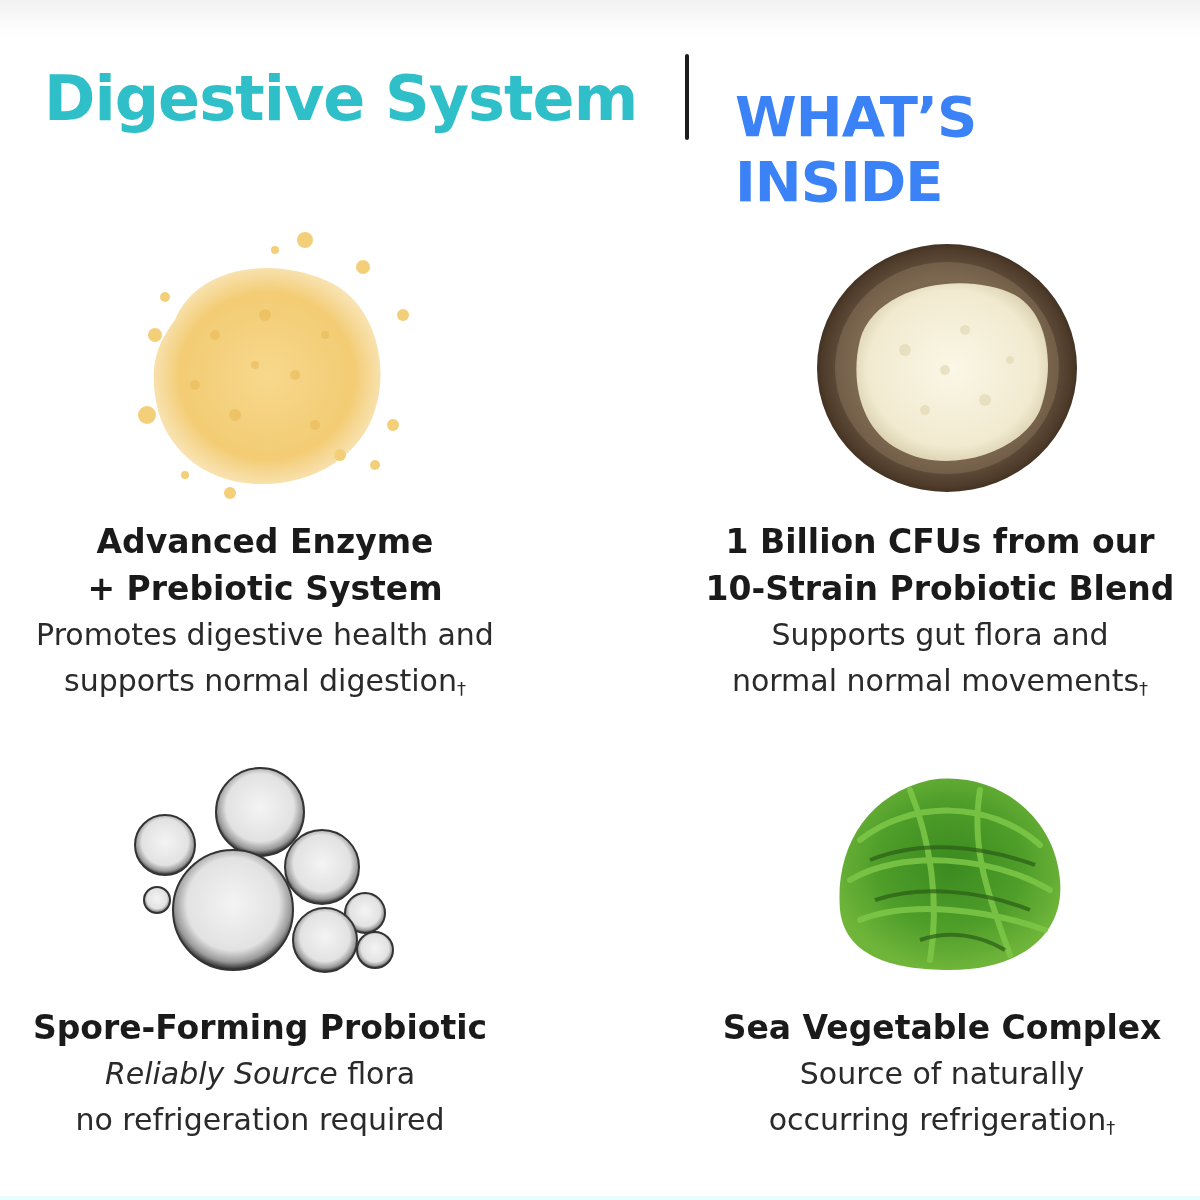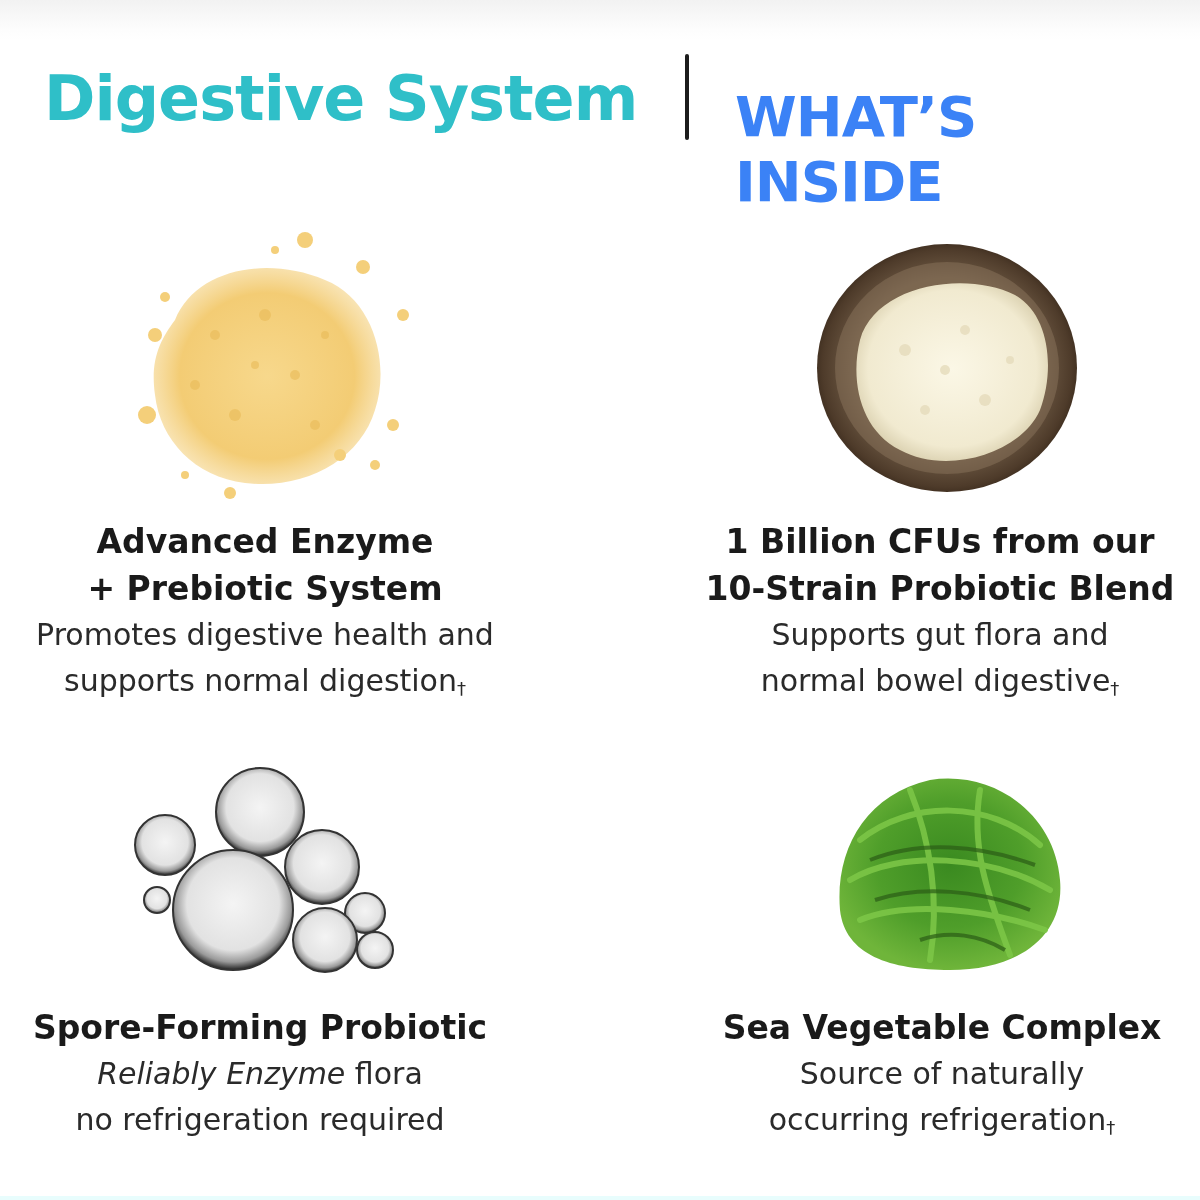--- a/index.html
+++ b/index.html
@@ -101,21 +101,21 @@
       <circle cx="130" cy="130" r="5"></circle>
   </g>
 </svg>
 <div class="cell" style="left:660px;top:518px">
   <div class="title">
     <div>1 Billion CFUs from our</div>
     <div>10-Strain Probiotic Blend</div>
   </div>
   <div class="desc">
     <div>Supports gut flora and</div>
-    <div><span>normal bowel digestive</span><span class="dagger">†</span></div>
+    <div><span>normal normal movements</span><span class="dagger">†</span></div>
   </div>
 </div>
 
 <svg class="img" style="left:125px;top:760px" width="280" height="215" viewBox="0 0 280 215">
   <defs>
     <radialGradient id="bub" cx="50%" cy="45%" r="55%">
       <stop offset="0%" stop-color="#f4f4f4"></stop>
       <stop offset="70%" stop-color="#e2e2e2"></stop>
       <stop offset="88%" stop-color="#9a9a9a"></stop>
       <stop offset="100%" stop-color="#222"></stop>
@@ -130,21 +130,21 @@
     <circle cx="240" cy="153" r="20"></circle>
     <circle cx="200" cy="180" r="32"></circle>
     <circle cx="250" cy="190" r="18"></circle>
   </g>
 </svg>
 <div class="cell" style="left:-20px;top:1004px">
   <div class="title">
     <div>Spore-Forming Probiotic</div>
   </div>
   <div class="desc">
-    <div><i>Reliably Enzyme</i><span> flora</span></div>
+    <div><i>Reliably Source</i><span> flora</span></div>
     <div>no refrigeration required</div>
   </div>
 </div>
 
 <svg class="img" style="left:820px;top:760px" width="250" height="220" viewBox="0 0 250 220">
   <defs>
     <radialGradient id="sw" cx="50%" cy="45%" r="55%">
       <stop offset="0%" stop-color="#3a8a20"></stop>
       <stop offset="60%" stop-color="#4f9e2a"></stop>
       <stop offset="100%" stop-color="#6fb53a"></stop>

